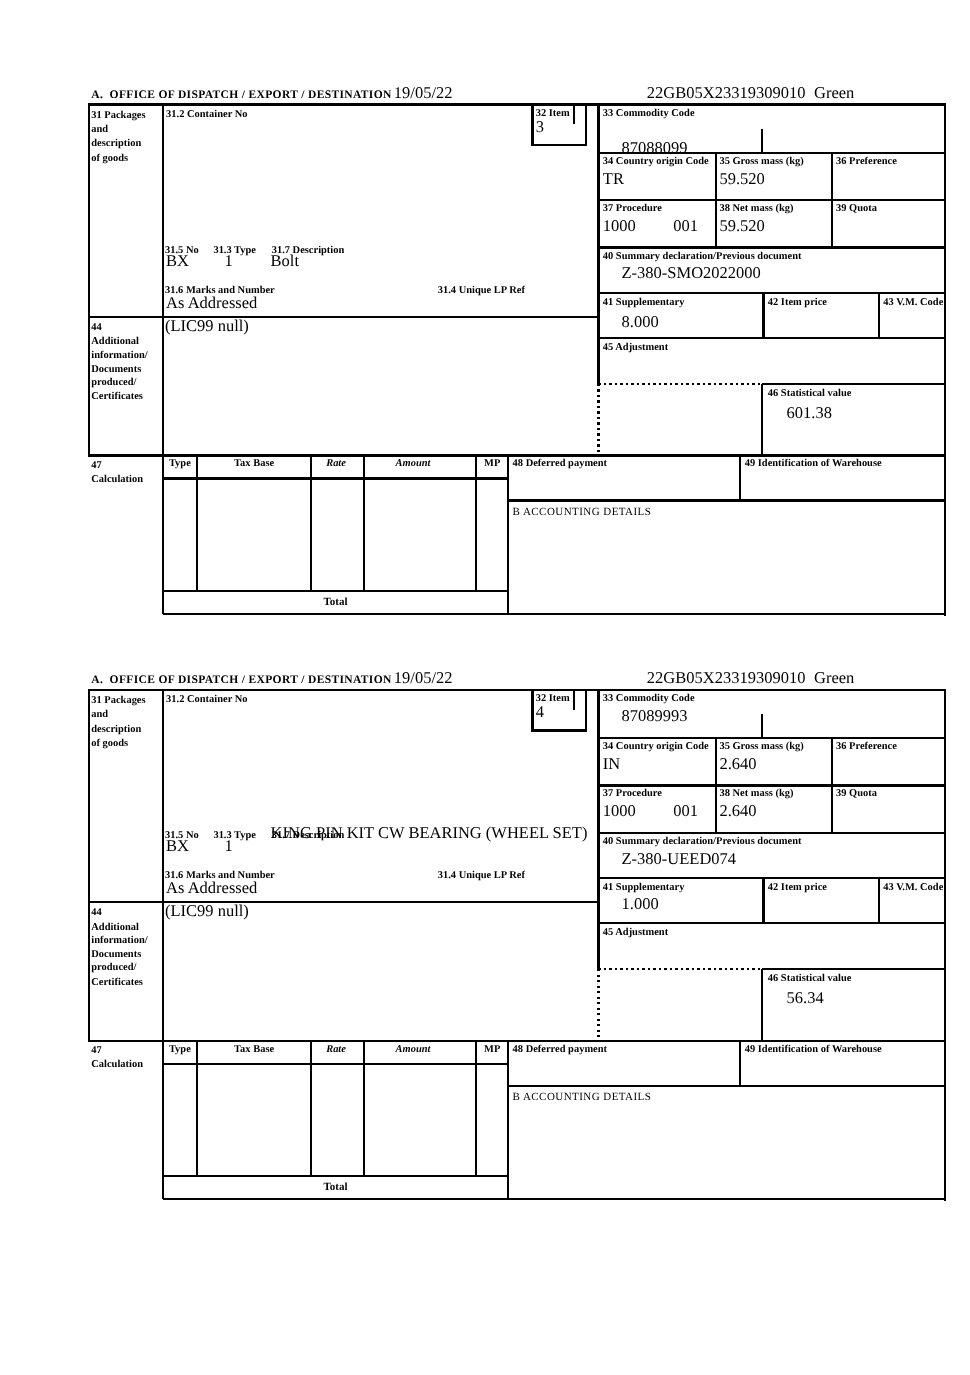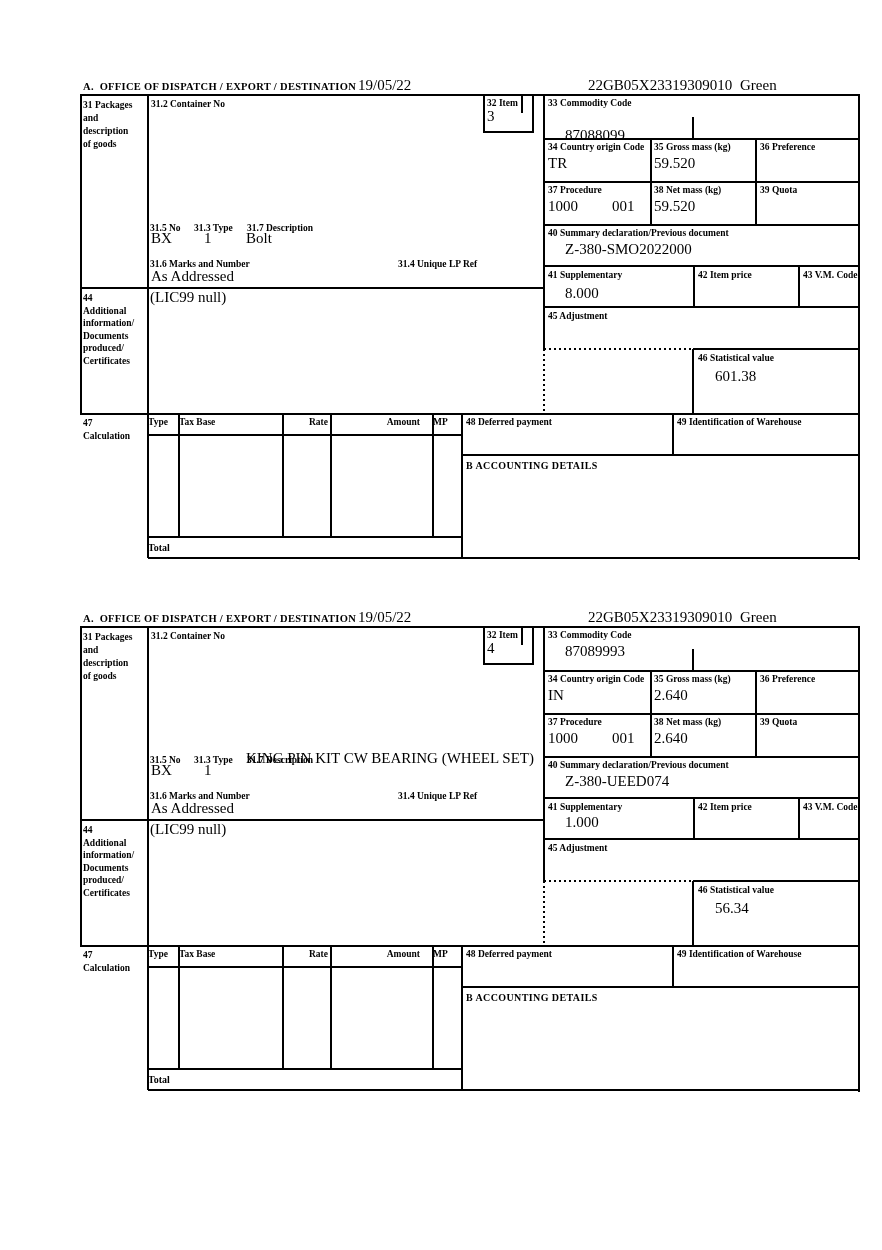--- a/index.html
+++ b/index.html
@@ -10,22 +10,22 @@
   .grid{position:absolute;left:0;top:0;shape-rendering:crispEdges;}
   .grid path{stroke:#000;fill:none;}
   .grid .solid{stroke-width:2;}
   .grid .dot{stroke-width:2;stroke-dasharray:2 3;}
   .t{position:absolute;white-space:pre-line;}
   .hdr{font-weight:bold;font-size:10.5px;letter-spacing:.3px;white-space:pre;}
   .lbl{font-weight:bold;font-size:9.5px;line-height:11.5px;}
   .l44{line-height:12.6px;}
   .l31{line-height:13px;}
   .val{font-size:15px;line-height:15px;white-space:pre;}
-  .acct{font-weight:bold;font-size:10px;letter-spacing:.4px;white-space:pre;}
-  .ctr{text-align:left;} .rt{text-align:right;}
+  .acct{font-weight:normal;font-size:10px;letter-spacing:.4px;white-space:pre;}
+  .ctr{text-align:center;} .rt{text-align:center;font-style:italic;}
 </style>
 </head>
 <body>
 
 <div class="sheet">
 
   <section class="form f0">
     <div class="t hdr" style="left:3px;top:1px">A.  OFFICE OF DISPATCH / EXPORT / DESTINATION</div>
     <div class="t val" style="left:278px;top:-2px">19/05/22</div>
     <div class="t val" style="left:508px;top:-2px">22GB05X23319309010</div>

